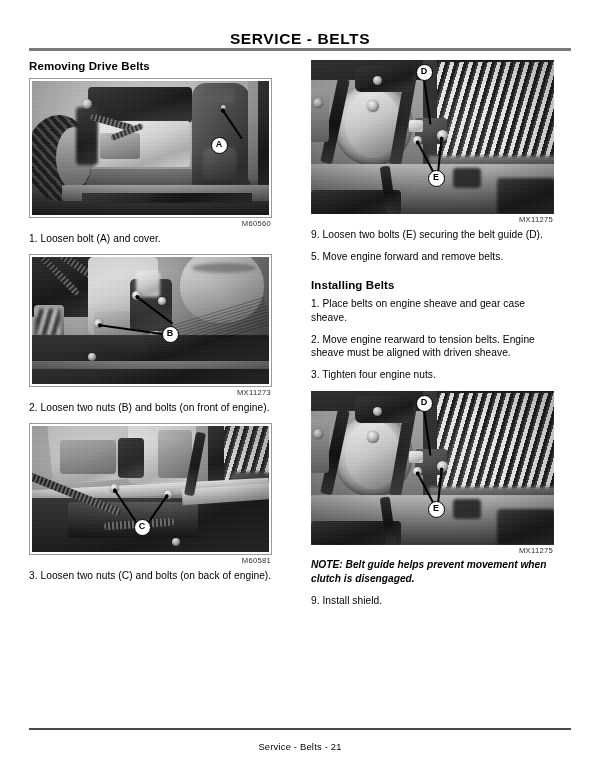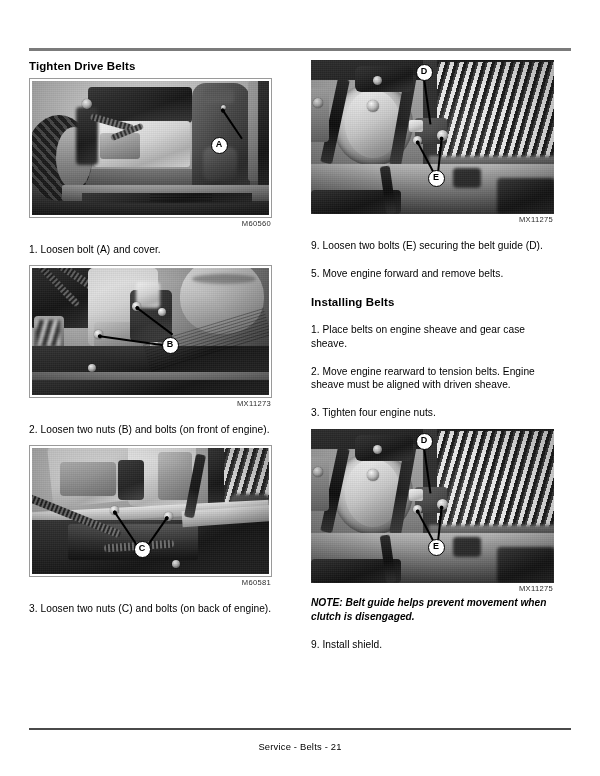--- a/index.html
+++ b/index.html
@@ -53,21 +53,21 @@
     font-size: 11.5px;
     font-weight: bold;
     margin: 0 0 6px 0;
     letter-spacing: 0.1px;
   }
   .section-head.spaced { margin-top: 16px; }
 
   p.step {
     font-size: 10.2px;
     line-height: 13.2px;
-    margin: 15px 0 9px 0;
+    margin: 4px 0 9px 0;
     letter-spacing: 0.05px;
   }
   p.note {
     font-size: 10.2px;
     line-height: 13.2px;
     margin: 0 0 9px 0;
     font-weight: bold;
     font-style: italic;
   }
 
@@ -198,25 +198,26 @@
   .plate-lbl {
     background: linear-gradient(180deg,#efefef,#c9c9c9);
     background-image: repeating-linear-gradient(0deg, rgba(0,0,0,.35) 0 1px, rgba(255,255,255,0) 1px 3px);
   }
 </style>
 </head>
 <body>
 
 <div class="page">
 
+  <div class="page-title">SERVICE - BELTS</div>
   <div class="header-rule"></div>
 
   <div class="col col-left">
 
-    <div class="section-head">Tighten Drive Belts</div>
+    <div class="section-head">Removing Drive Belts</div>
 
     <div class="figure framed">
       <div class="photo-frame">
         <div class="photo" style="height:134px;">
 
           <div class="sc" style="left:0;top:0;width:100%;height:100%;background:linear-gradient(180deg,#cfcfcf 0%,#b4b4b4 40%,#8e8e8e 70%,#6d6d6d 100%);"></div>
           <div class="sc blur1" style="left:0;top:88px;width:100%;height:46px;background:linear-gradient(180deg,#6f6f6f,#3b3b3b 60%,#1c1c1c);"></div>
 
           <div class="sc tread blur1" style="left:-6px;top:34px;width:66px;height:86px;border-radius:50%/48%;"></div>
           <div class="sc metal-md blur1" style="left:24px;top:46px;width:36px;height:62px;border-radius:50%;"></div>

